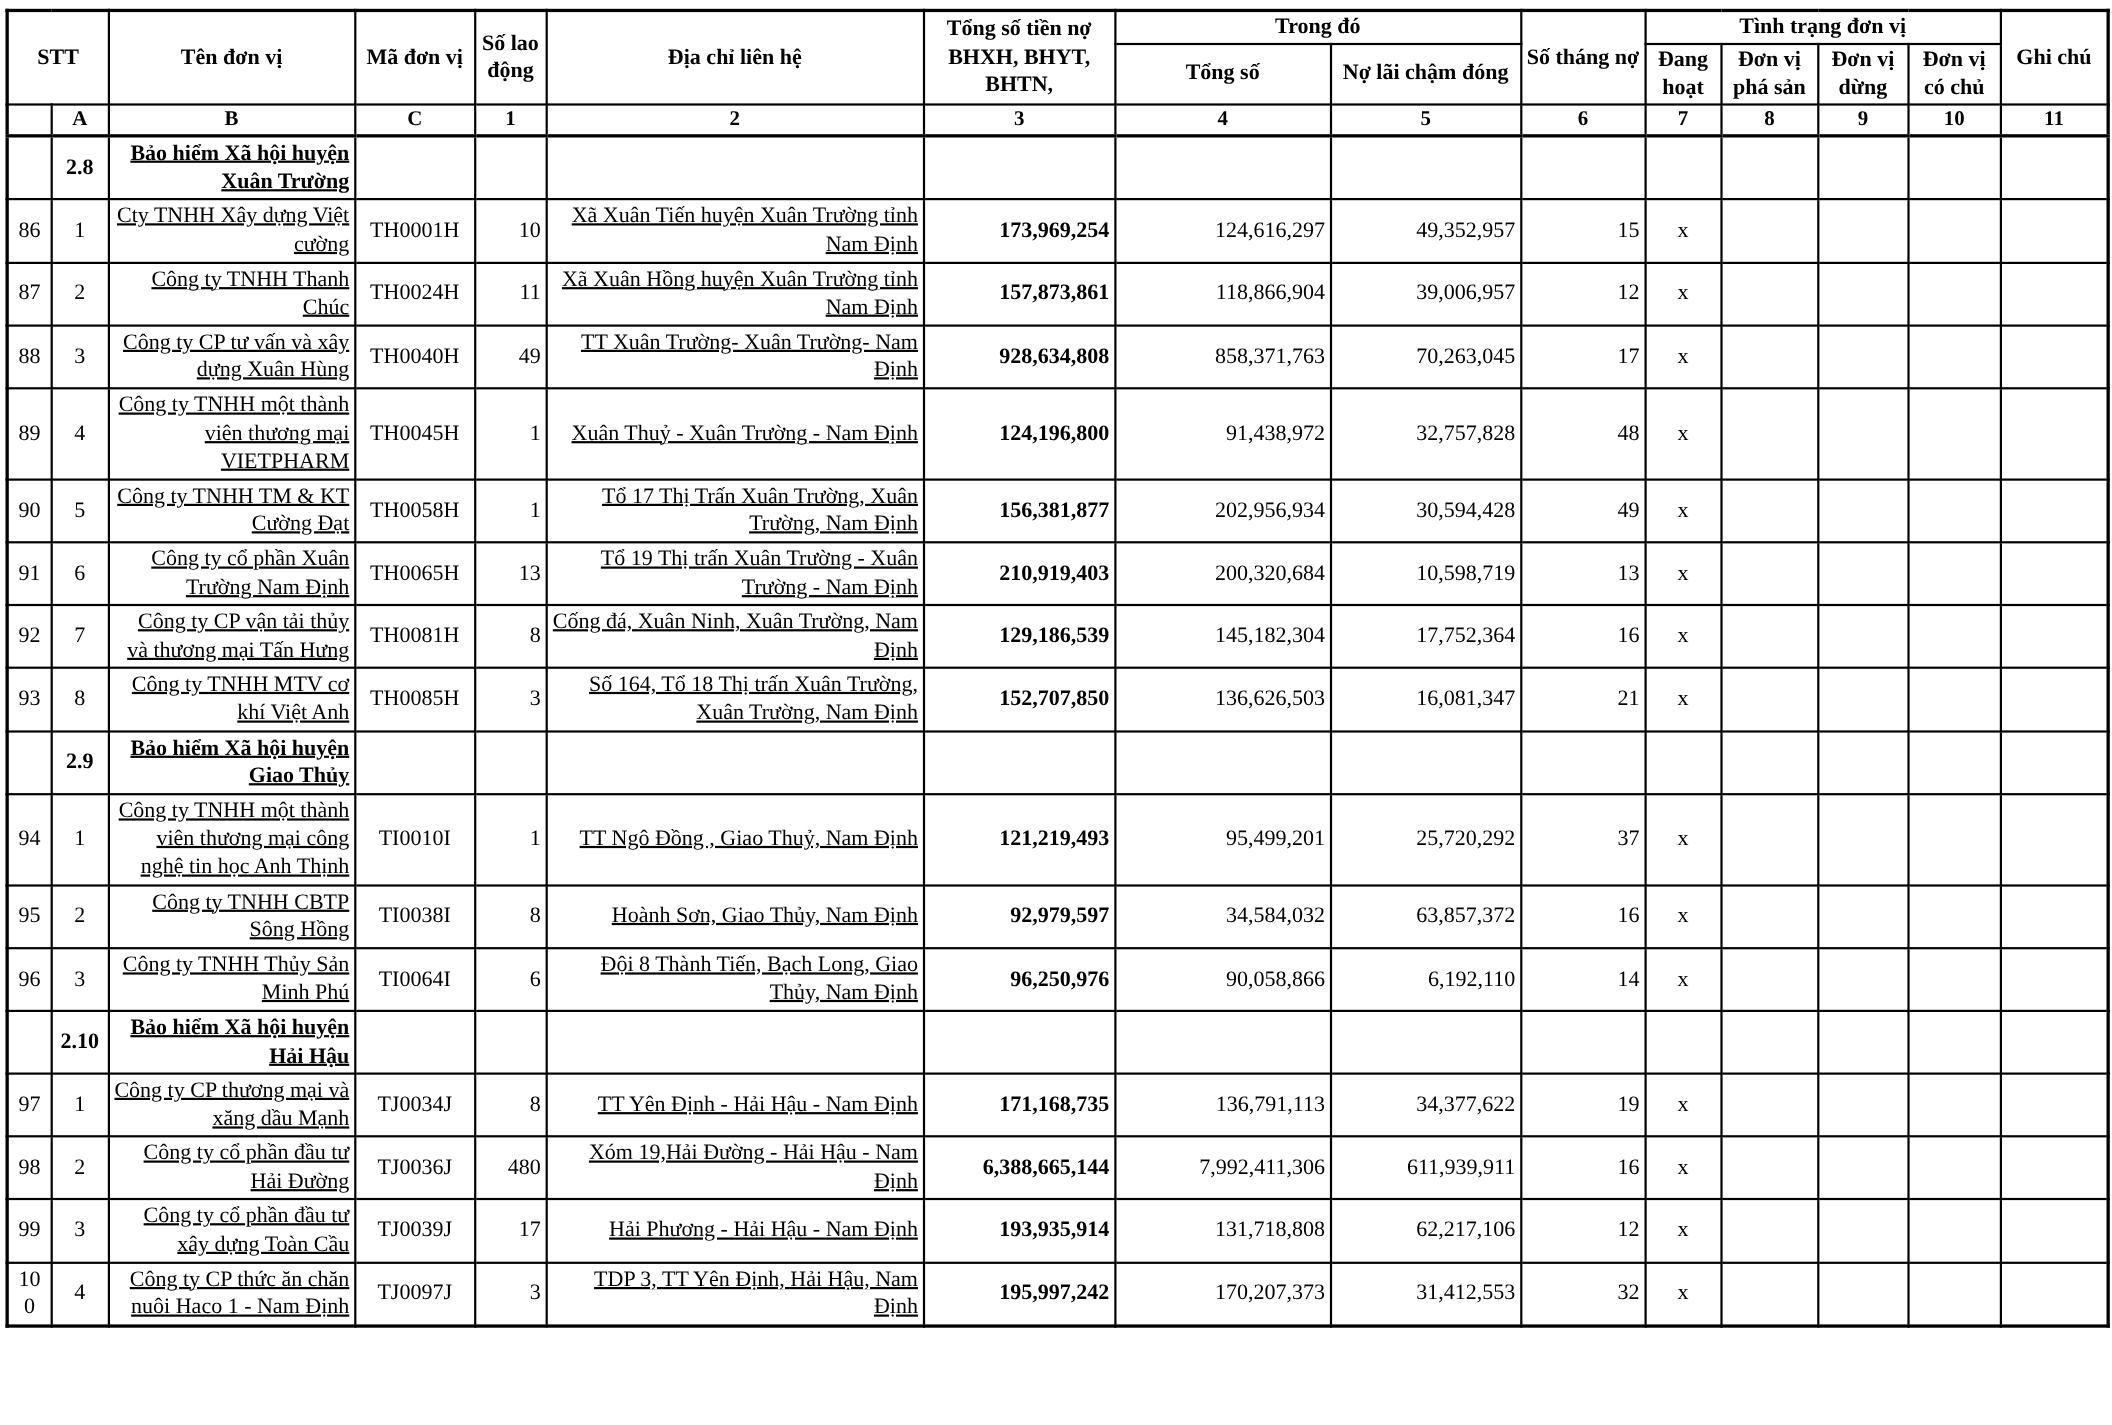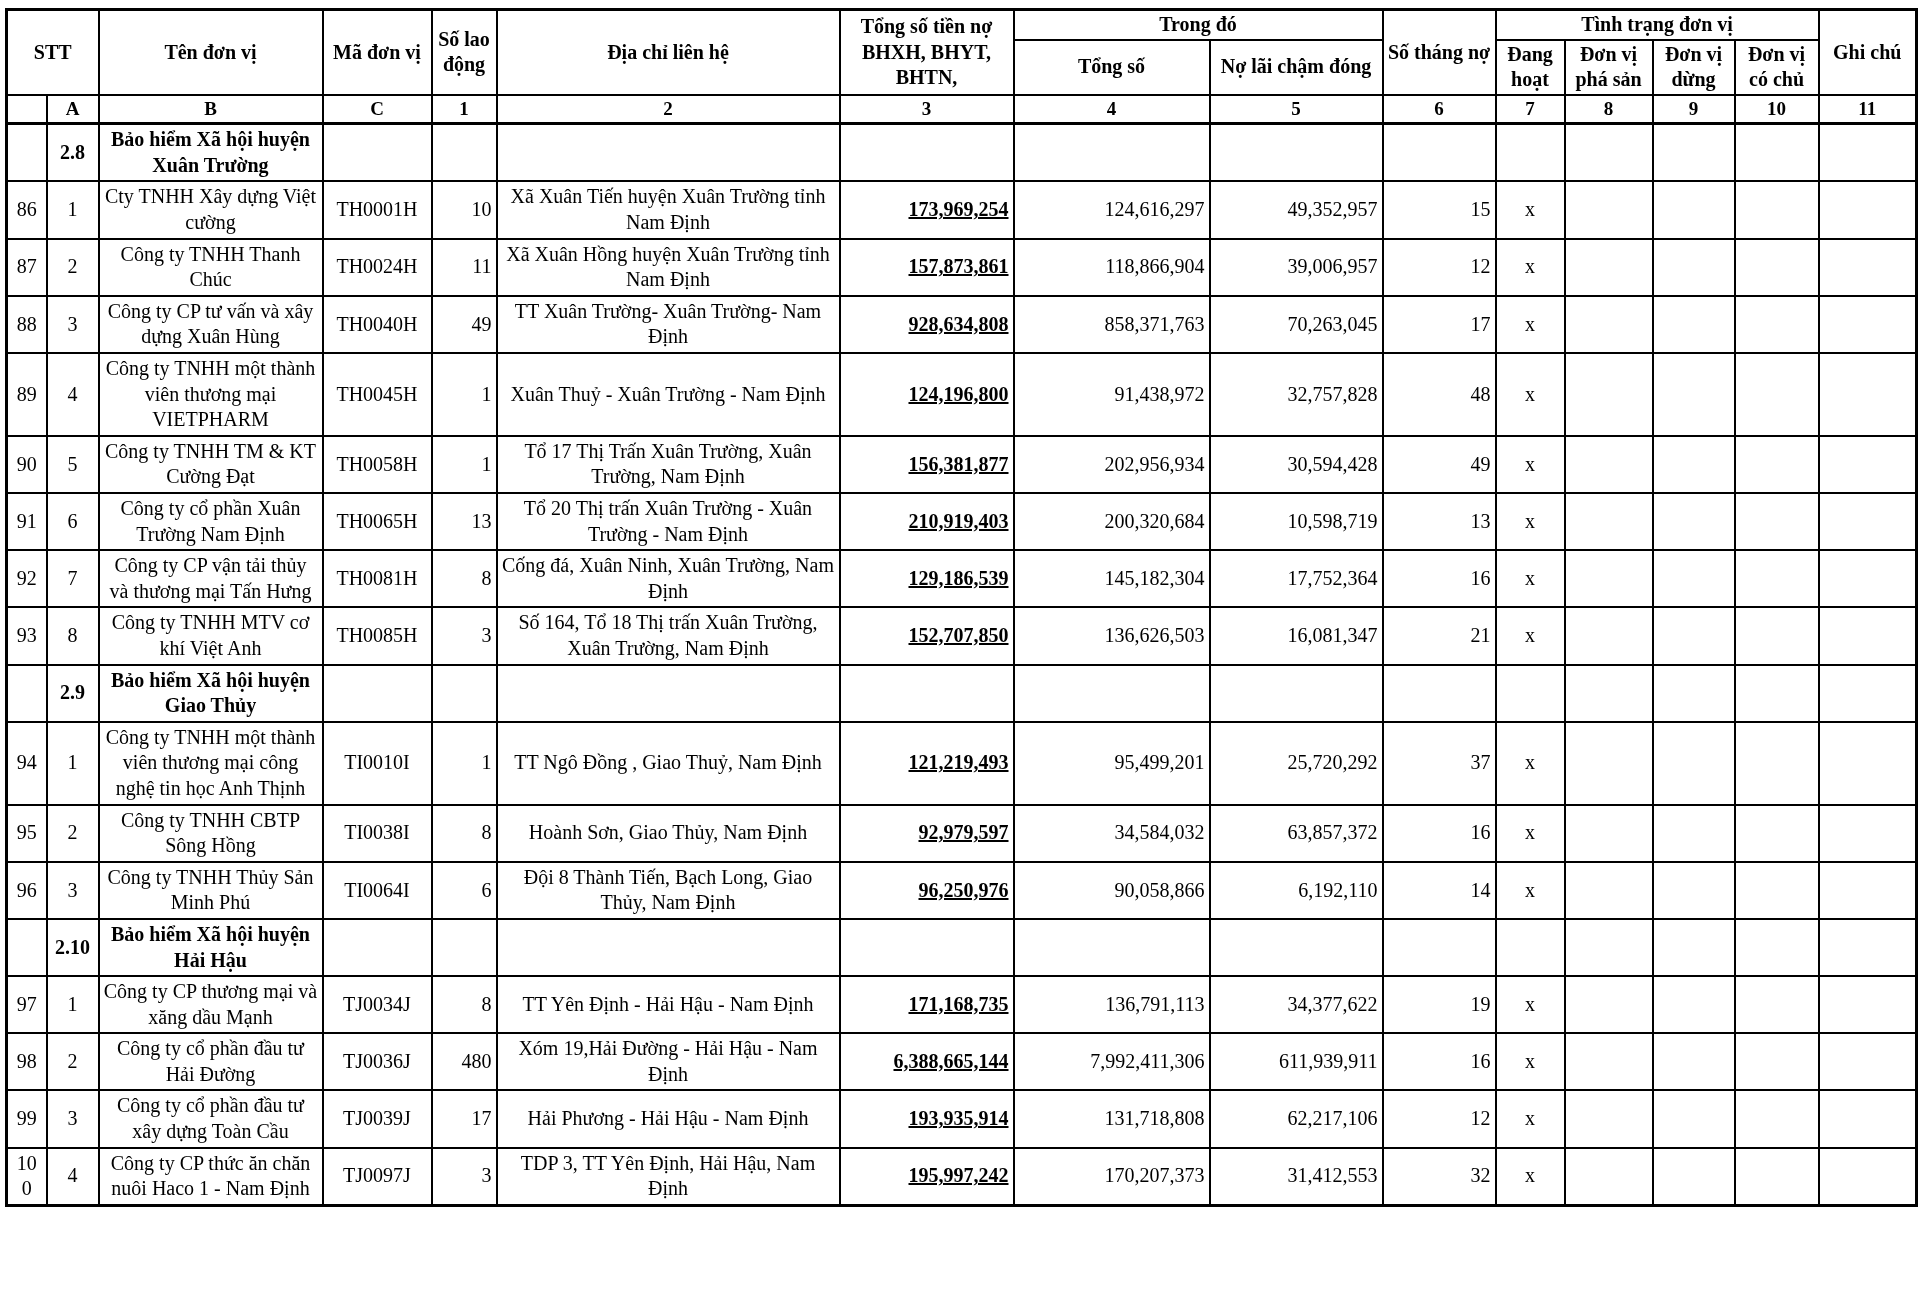--- a/index.html
+++ b/index.html
@@ -35,25 +35,25 @@
     text-align:center;
     padding:1px 2px;
   }
   tr.h1{height:28px;}
   tr.h2{height:52px;}
   tr.idx{height:29px;}
   tr.idx th{font-size:19px;border-bottom:3px solid #000;}
   tr.section{height:57px;}
   tr.datarow{height:56px;}
   .c-center{text-align:center;}
-  .c-left{text-align:center;}
+  .c-left{text-align:right;text-decoration:underline;}
   .c-right{text-align:right;}
   .c-bold{font-weight:bold;}
   .c-tight{padding-right:2px;}
-  .c-debt{padding-right:14px;text-decoration:underline;}
+  .c-debt{padding-right:14px;}
   .c-num{padding-right:5px;border-radius:17px;}
   .c-months{padding-right:20px;}
 </style>
 </head>
 <body>
 
 <table class="debt">
   <colgroup>
     <col style="width:40px">
       <col style="width:52px">
@@ -212,21 +212,21 @@
         <td class="c-center"></td>
         <td class="c-center"></td>
         <td class="c-center"></td>
       </tr>
       <tr class="datarow">
         <td class="c-center">91</td>
         <td class="c-center">6</td>
         <td class="c-left">Công ty cổ phần Xuân Trường Nam Định</td>
         <td class="c-center">TH0065H</td>
         <td class="c-right c-tight">13</td>
-        <td class="c-left">Tổ 20 Thị trấn Xuân Trường - Xuân Trường - Nam Định</td>
+        <td class="c-left">Tổ 19 Thị trấn Xuân Trường - Xuân Trường - Nam Định</td>
         <td class="c-right c-debt c-bold">210,919,403</td>
         <td class="c-right c-num">200,320,684</td>
         <td class="c-right c-num">10,598,719</td>
         <td class="c-right c-months">13</td>
         <td class="c-center">x</td>
         <td class="c-center"></td>
         <td class="c-center"></td>
         <td class="c-center"></td>
         <td class="c-center"></td>
       </tr>

